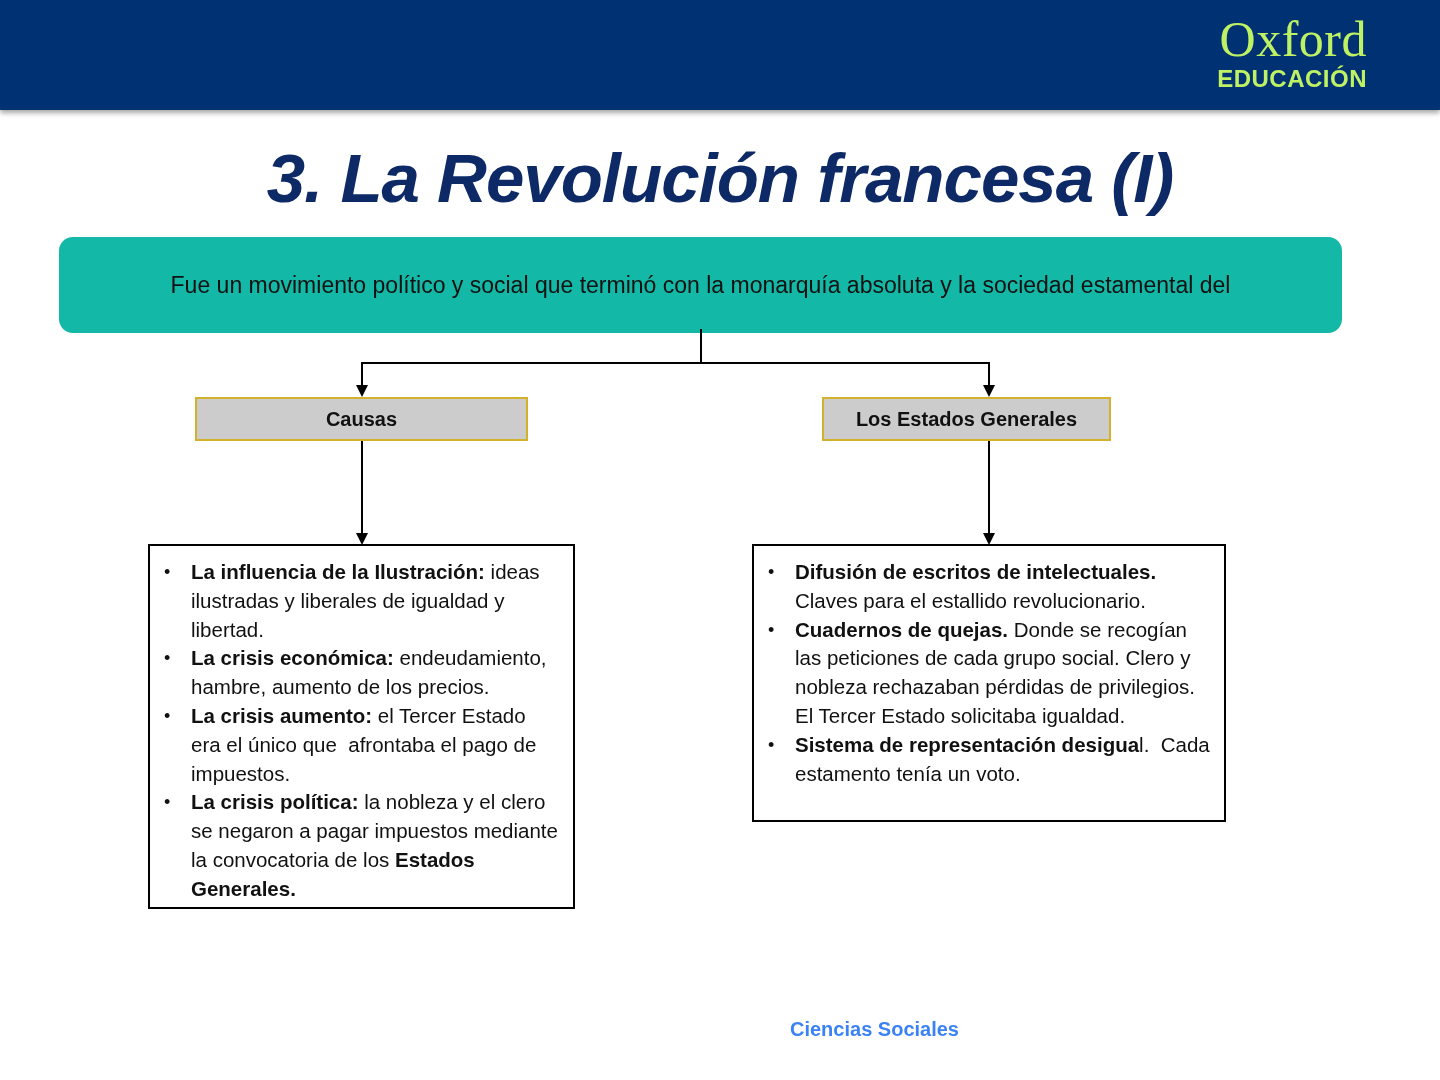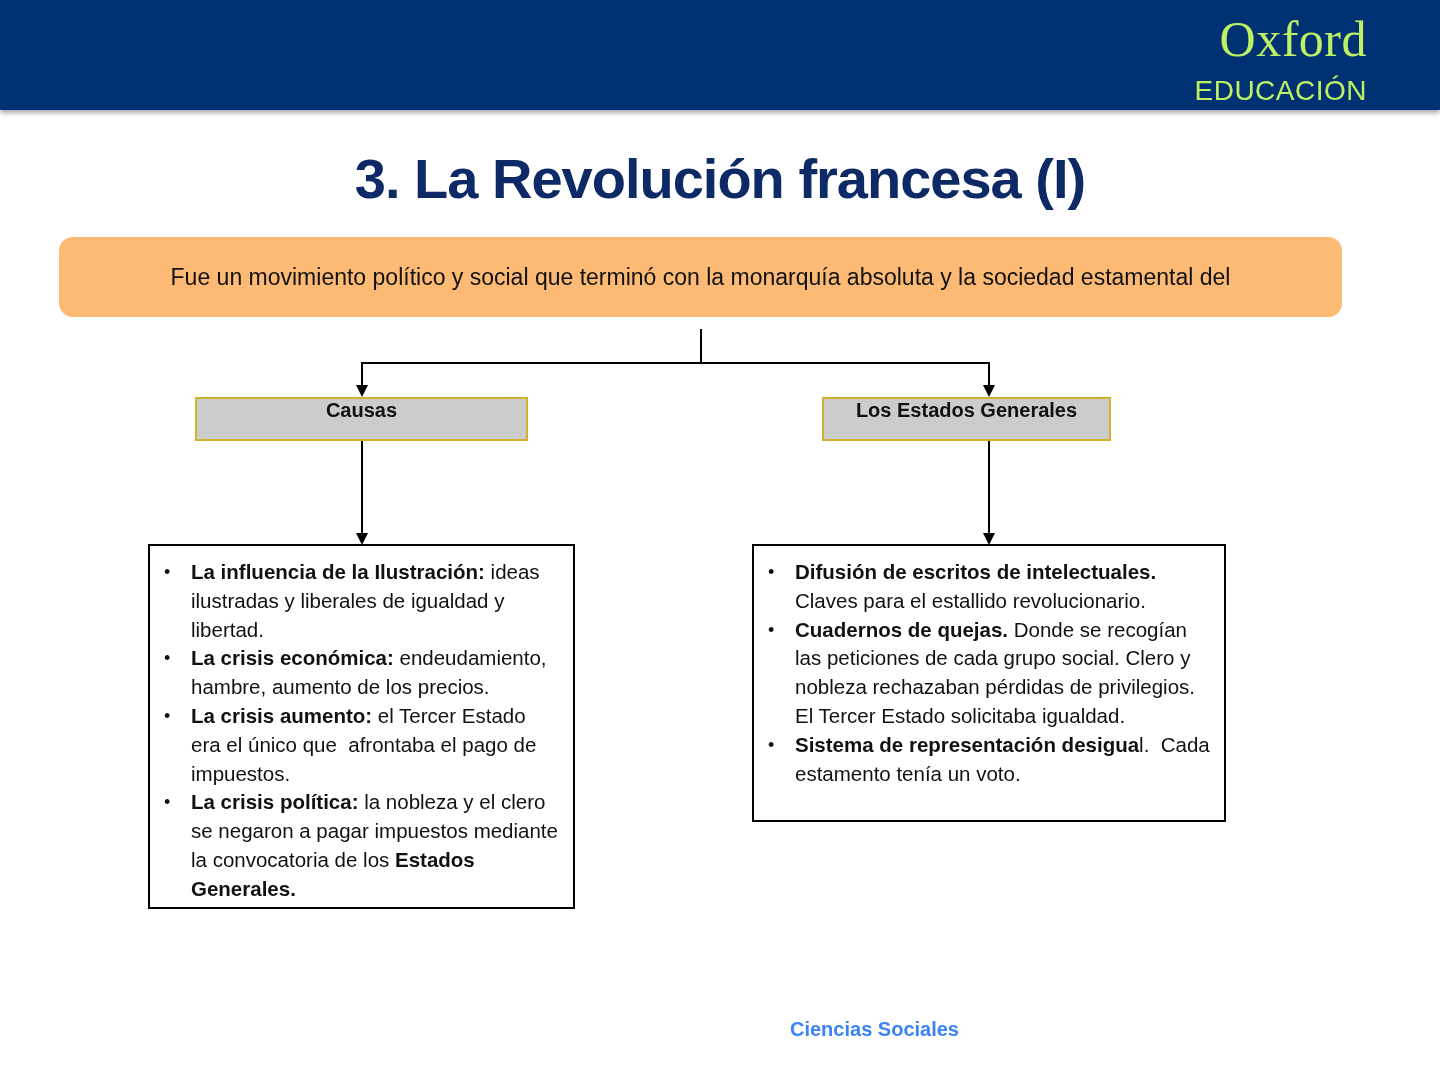--- a/index.html
+++ b/index.html
@@ -11,48 +11,49 @@
       background: #003273;
       box-shadow: 0 3px 5px rgba(0,0,0,0.35);
     }
     .logo { position: absolute; right: 73px; top: 14px; text-align: right; color: #bef264; }
     .logo-oxford {
       font-family: "Liberation Serif", "DejaVu Serif", serif;
       font-size: 50px; line-height: 50px; letter-spacing: 0.5px; display: block;
     }
     .logo-edu {
       font-family: "Liberation Sans", "DejaVu Sans", sans-serif;
-      font-weight: normal; font-size: 28px; line-height: 30px; letter-spacing: 0.5px; display: block; margin-top: 12px;
+      font-weight: bold; font-size: 24px; line-height: 30px; letter-spacing: 0.5px; display: block;
     }
 
     .page-title {
       position: absolute; left: 0; top: 134px; width: 1440px; text-align: center;
-      font-size: 56px; font-weight: bold; color: #0d2a66; line-height: 90px;
+      font-size: 69px; font-weight: bold; color: #0d2a66; line-height: 90px;
       letter-spacing: -1px;
+      font-style: italic;
     }
 
     .definition-box {
-      position: absolute; left: 59px; top: 237px; width: 1283px; height: 80px;
-      background: #fdba74; border-radius: 14px;
+      position: absolute; left: 59px; top: 237px; width: 1283px; height: 96px;
+      background: #14b8a6; border-radius: 14px;
       display: flex; align-items: center; justify-content: center; text-align: center;
       padding: 0 40px;
       font-size: 23px; line-height: 32px; color: #111;
     }
 
     .connector { position: absolute; background: #000; }
     .arrowhead {
       position: absolute; width: 0; height: 0;
       border-left: 6px solid transparent; border-right: 6px solid transparent;
       border-top: 12px solid #000;
     }
 
     .category-box {
       position: absolute; height: 44px; background: #cccccc;
       border: 2px solid #d2b22d;
-      display: flex; align-items: flex-start; justify-content: center;
+      display: flex; align-items: center; justify-content: center;
       font-weight: bold; font-size: 20px; color: #111;
     }
 
     .content-box {
       position: absolute; background: #fff; border: 2px solid #000;
       padding: 12px 14px 8px 14px;
     }
     .content-box ul { list-style: none; }
     .content-box li {
       position: relative; padding-left: 27px;

